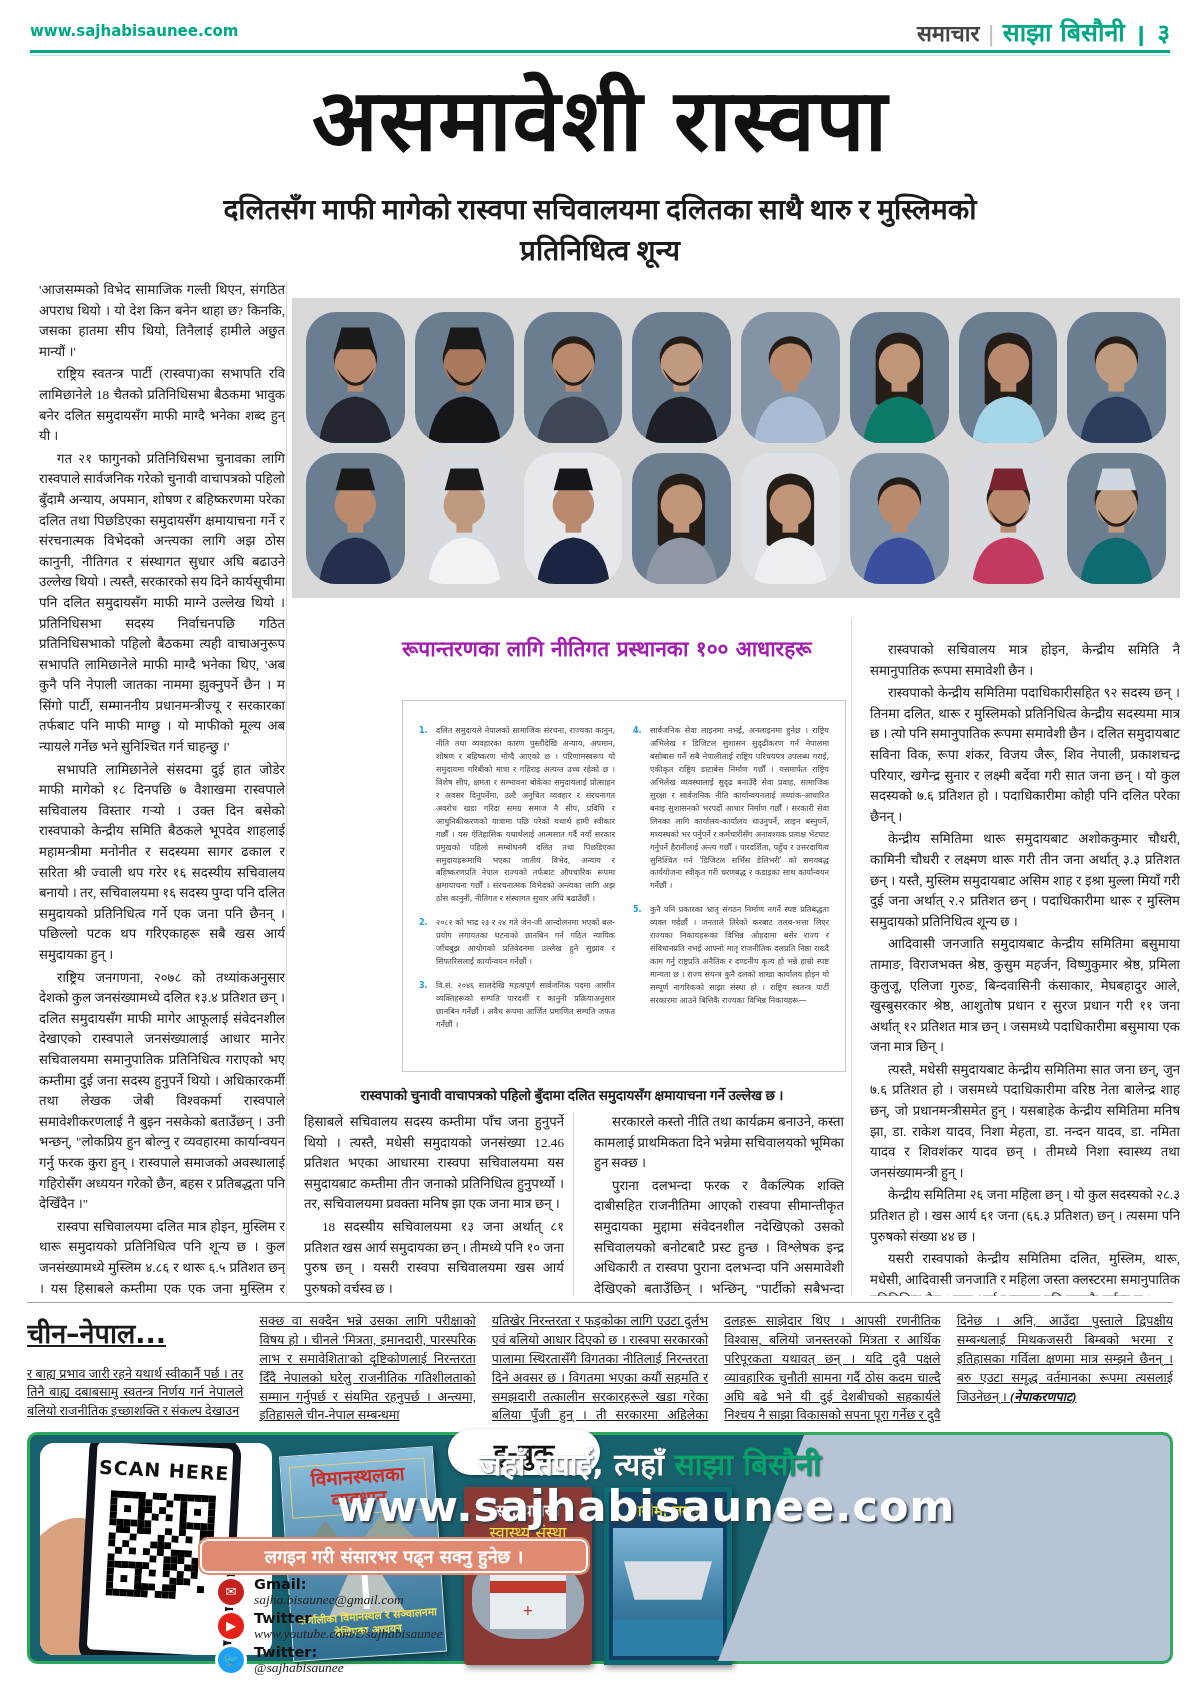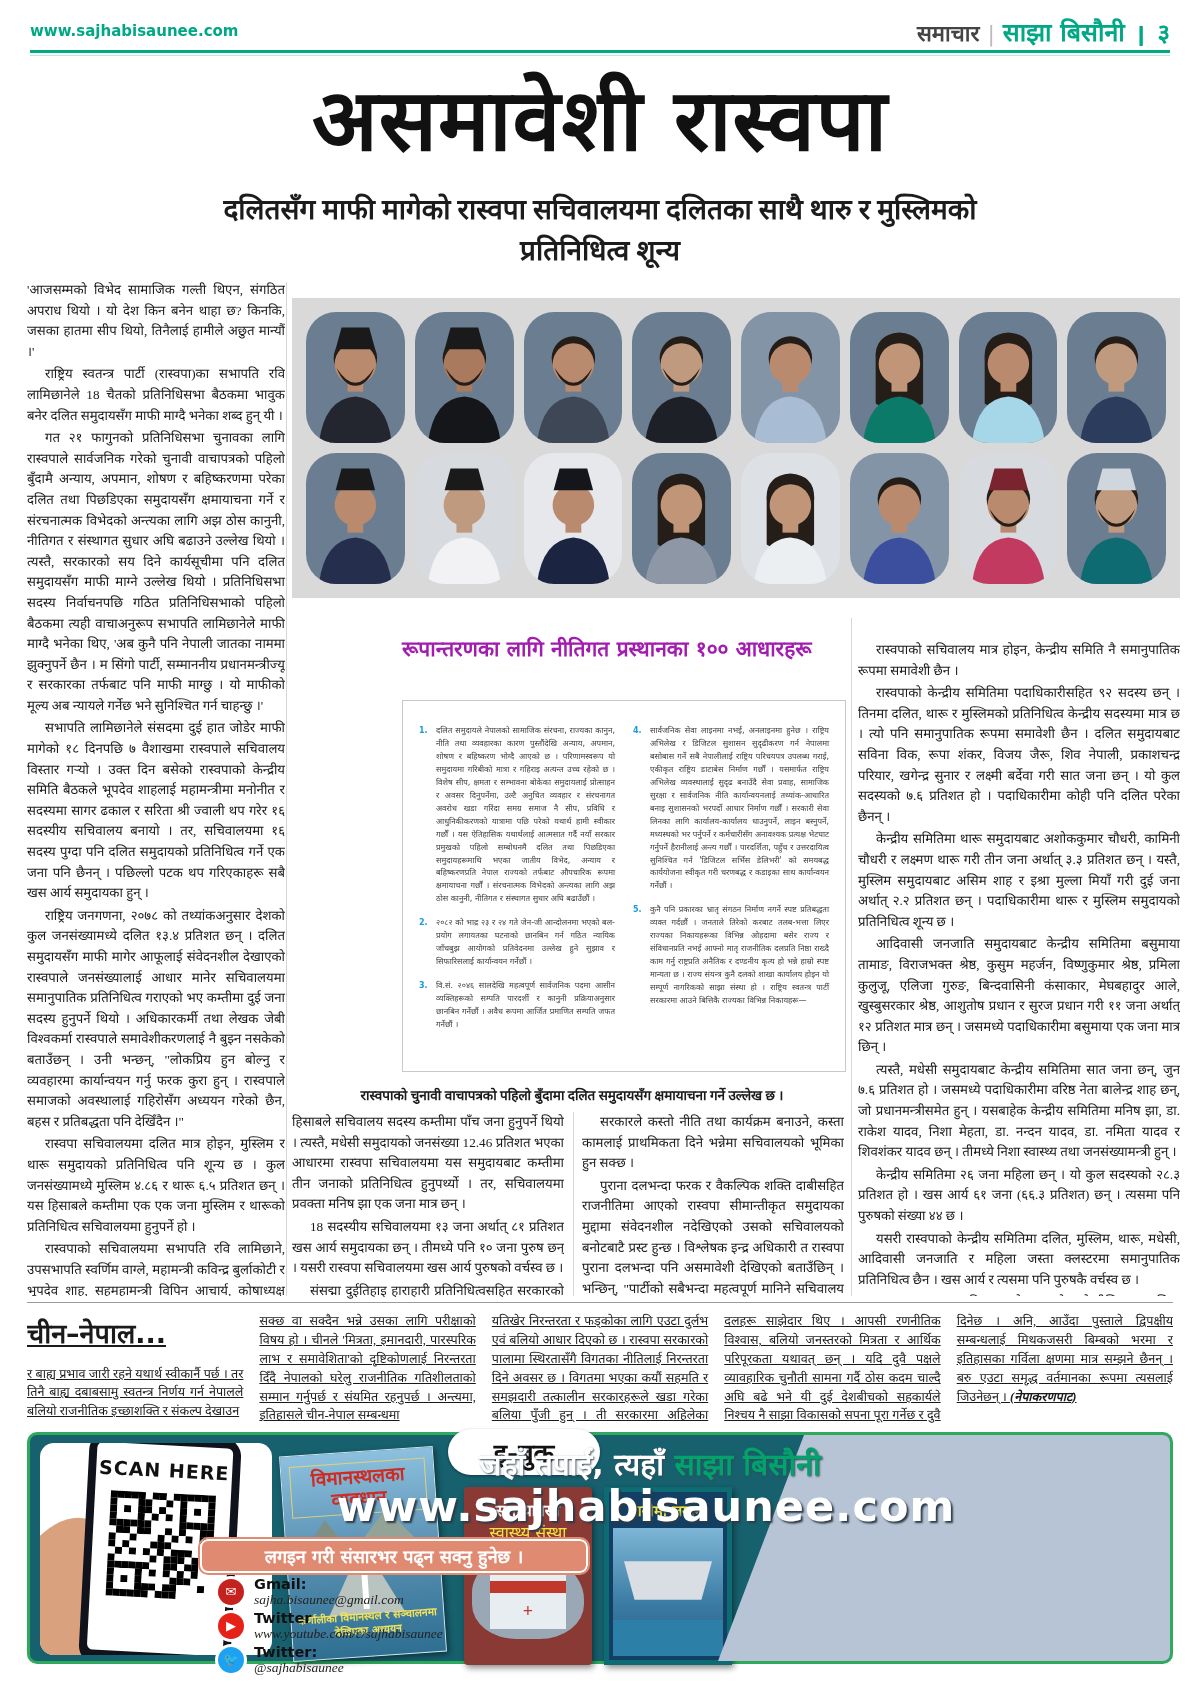--- a/index.html
+++ b/index.html
@@ -16,21 +16,21 @@
   #hdr-brand{font-size:25px;color:#00a885;font-weight:800;}
   #hdr-pagemark{color:#00a885;font-size:20px;}
   #hdr-pagenum{font-size:24px;color:#00a885;font-weight:800;}
   #hdr-rule{position:absolute;top:50px;left:30px;right:30px;border-top:3px solid #00a885;}
   #hdr-rule2{position:absolute;top:55px;left:30px;right:30px;border-top:1px solid #bfe8dc;}
   
   #headline{position:absolute;top:58px;left:0;right:0;text-align:center;font-size:86px;font-weight:800;color:#111;letter-spacing:1px;font-family:"DejaVu Sans","Liberation Sans",sans-serif;}
   #subheadline{position:absolute;top:190px;left:170px;right:170px;text-align:center;font-size:28px;font-weight:600;line-height:1.45;color:#1c1c1c;}
   
   .bodycol{position:absolute;font-size:13.2px;line-height:1.56;text-align:justify;overflow:hidden;}
-  .bodycol p{margin:0 0 2px 0;text-indent:18px;}
+  .bodycol p{margin:0 0 2px 12px;text-indent:18px;}
   .bodycol p.noindent{text-indent:0;}
   #col1{left:27px;top:280px;width:258px;height:1016px;}
   #col2{left:292px;top:1112px;width:272px;height:188px;}
   #col3{left:582px;top:1112px;width:262px;height:188px;}
   #col4{left:858px;top:640px;width:322px;height:656px;}
   .vrule{position:absolute;border-left:1px solid #d6d6d6;}
   
   #photo-grid{position:absolute;left:292px;top:298px;width:888px;height:300px;background:#d9d9d9;
               display:grid;grid-template-columns:repeat(8,1fr);grid-template-rows:1fr 1fr;gap:10px;padding:14px;box-sizing:border-box;}
   .photo{border-radius:30px;overflow:hidden;position:relative;}

